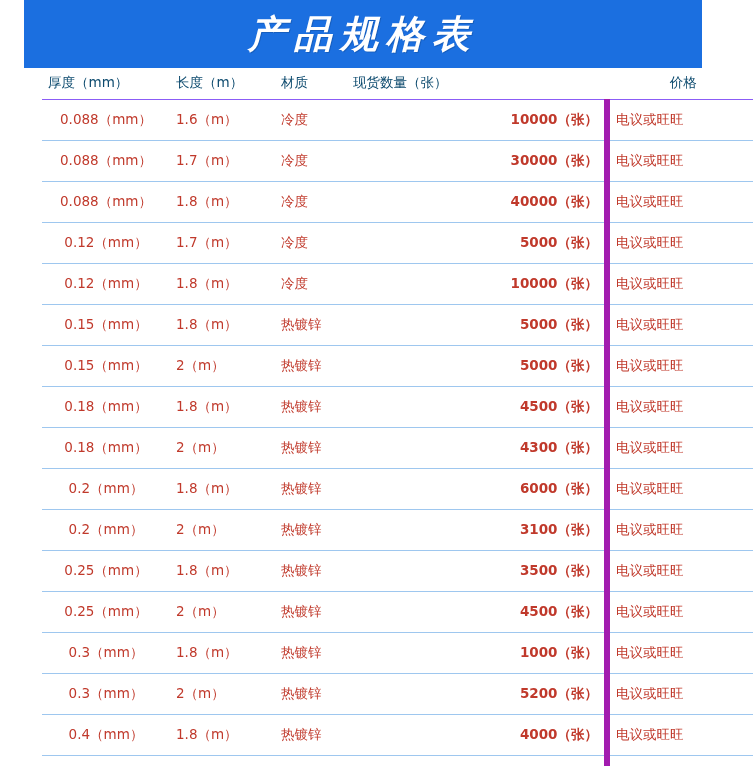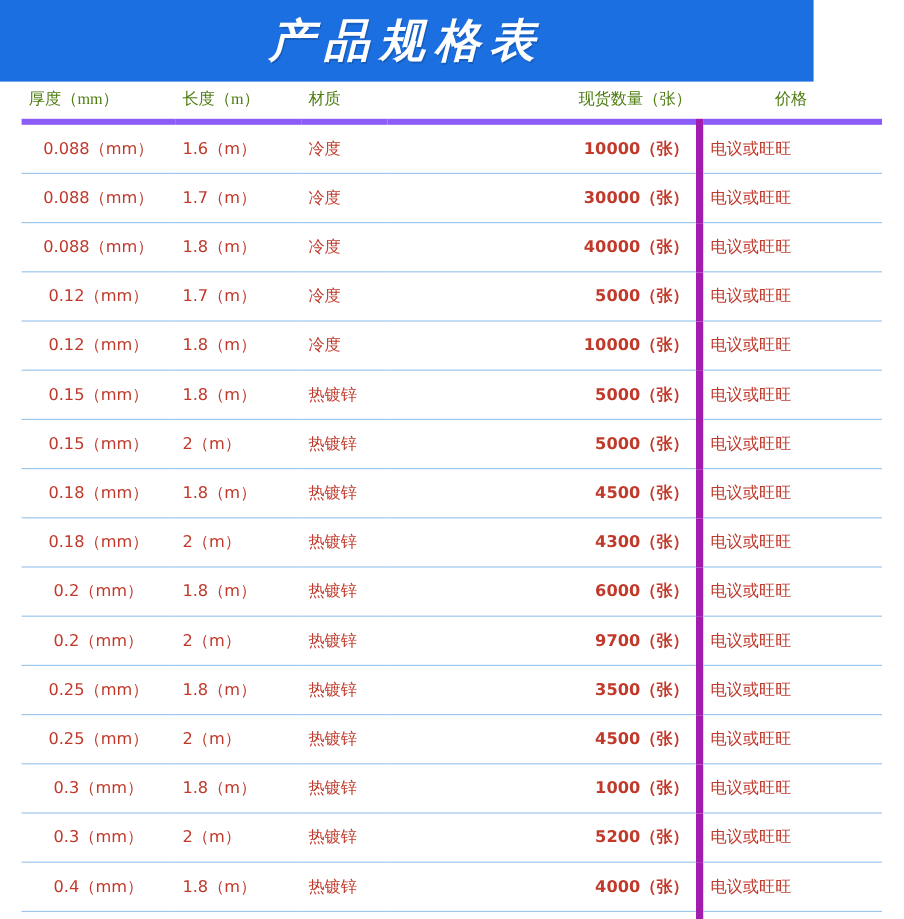--- a/index.html
+++ b/index.html
@@ -11,20 +11,21 @@
     height: 766px;
     background: #ffffff;
     font-family: "DejaVu Sans", "Liberation Sans", sans-serif;
     overflow: hidden;
   }
   .page {
     width: 678px;
     height: 766px;
     position: relative;
     background: #ffffff;
+    margin-left: 24px;
   }
   .banner {
     height: 68px;
     background: #1b6fe0;
     display: flex;
     align-items: center;
     justify-content: center;
   }
   .banner-title {
     color: #ffffff;
@@ -46,28 +47,27 @@
     font-size: 13.5px;
   }
   table.spec col.c0 { width: 128px; }
   table.spec col.c1 { width: 105px; }
   table.spec col.c2 { width: 72px; }
   table.spec col.c3 { width: 260px; }
   table.spec col.c4 { width: 152px; }
 
   table.spec th {
     font-weight: normal;
-    color: #4d7c0f;
+    color: #0c4a6e;
     padding: 6px 6px 7px 6px;
-    border-bottom: 5px solid #8b5cf6;
+    border-bottom: 1px solid #8b5cf6;
     white-space: nowrap;
-    font-family: Liberation Serif, serif;
   }
   table.spec th.left { text-align: left; }
-  table.spec th.right { text-align: right; }
+  table.spec th.right { text-align: left; }
 
   table.spec td {
     color: #c0392b;
     padding: 0 6px;
     height: 40px;
     border-bottom: 1px solid #9ec7ef;
     white-space: nowrap;
     vertical-align: middle;
   }
   td.col-thickness { text-align: center; }
@@ -181,21 +181,21 @@
             <td class="col-thickness">0.2（mm）</td>
             <td class="col-length">1.8（m）</td>
             <td class="col-material">热镀锌</td>
             <td class="col-stock">6000（张）</td>
             <td class="col-price">电议或旺旺</td>
           </tr>
           <tr>
             <td class="col-thickness">0.2（mm）</td>
             <td class="col-length">2（m）</td>
             <td class="col-material">热镀锌</td>
-            <td class="col-stock">9700（张）</td>
+            <td class="col-stock">3100（张）</td>
             <td class="col-price">电议或旺旺</td>
           </tr>
           <tr>
             <td class="col-thickness">0.25（mm）</td>
             <td class="col-length">1.8（m）</td>
             <td class="col-material">热镀锌</td>
             <td class="col-stock">3500（张）</td>
             <td class="col-price">电议或旺旺</td>
           </tr>
           <tr>

